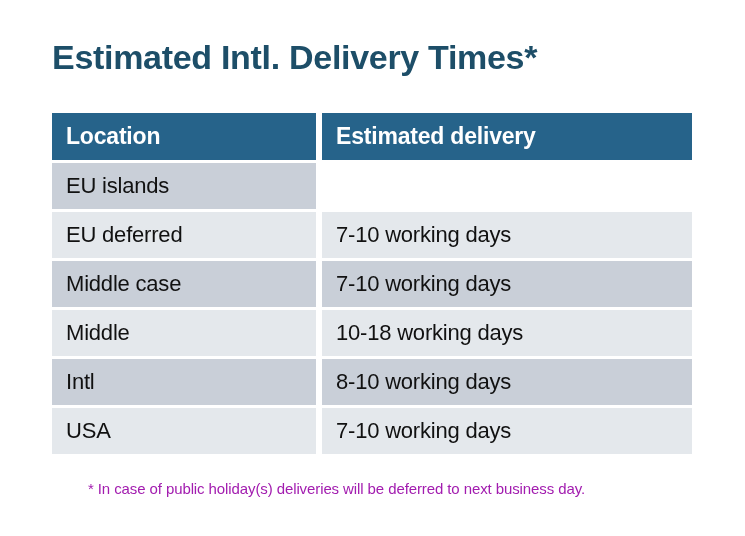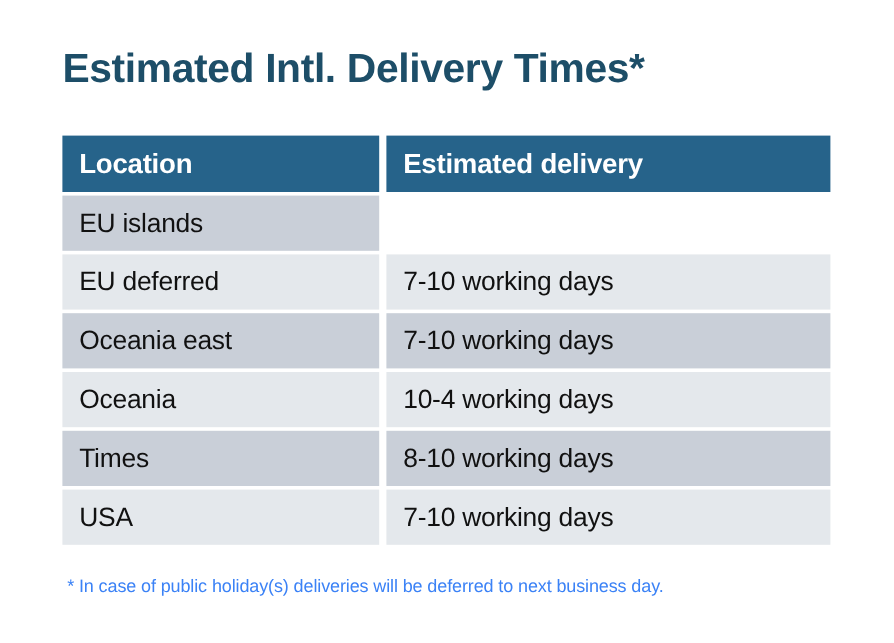--- a/index.html
+++ b/index.html
@@ -88,25 +88,25 @@
   .row-odd .cell {
     background: #c9cfd8;
   }
   .row-even .cell {
     background: #e4e8ec;
   }
 
   
   .footnote {
     position: absolute;
-    left: 56px;
+    left: 88px;
     top: 479px;
     font-size: 15px;
     line-height: 20px;
-    color: #3b82f6;
+    color: #a21caf;
     letter-spacing: -0.1px;
     white-space: nowrap;
   }
 </style>
 </head>
 <body>
 
 <div class="page">
 
   <div class="title">Estimated Intl. Delivery Times*</div>
@@ -121,31 +121,31 @@
     <div class="row row-odd">
       <div class="cell col-location">EU islands</div>
     </div>
 
     <div class="row row-even">
       <div class="cell col-location">EU deferred</div>
       <div class="cell col-delivery">7-10 working days</div>
     </div>
 
     <div class="row row-odd">
-      <div class="cell col-location">Oceania east</div>
+      <div class="cell col-location">Middle case</div>
       <div class="cell col-delivery">7-10 working days</div>
     </div>
 
     <div class="row row-even">
-      <div class="cell col-location">Oceania</div>
-      <div class="cell col-delivery">10-4 working days</div>
+      <div class="cell col-location">Middle</div>
+      <div class="cell col-delivery">10-18 working days</div>
     </div>
 
     <div class="row row-odd">
-      <div class="cell col-location">Times</div>
+      <div class="cell col-location">Intl</div>
       <div class="cell col-delivery">8-10 working days</div>
     </div>
 
     <div class="row row-even">
       <div class="cell col-location">USA</div>
       <div class="cell col-delivery">7-10 working days</div>
     </div>
 
   </div>
 

